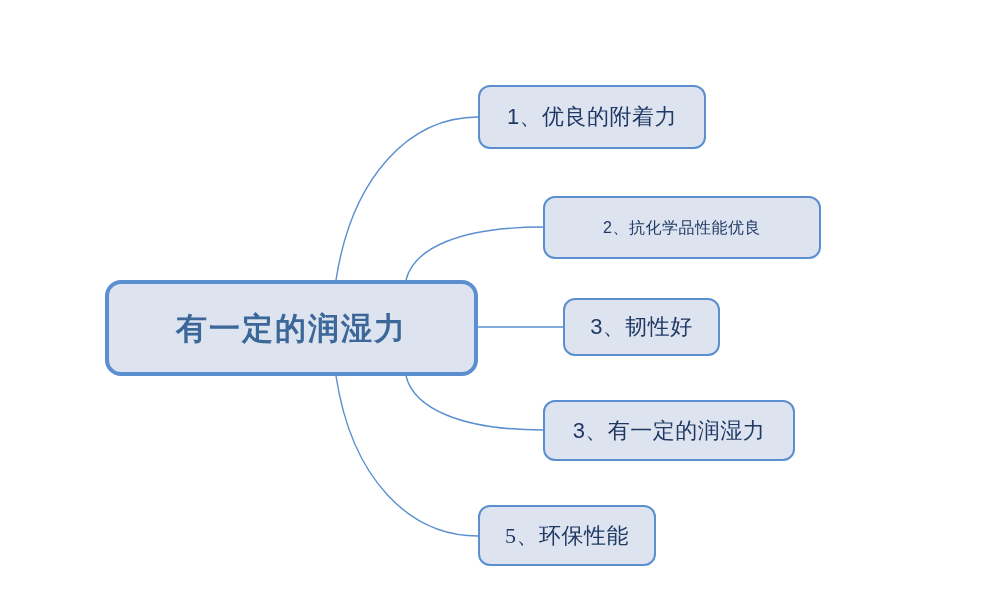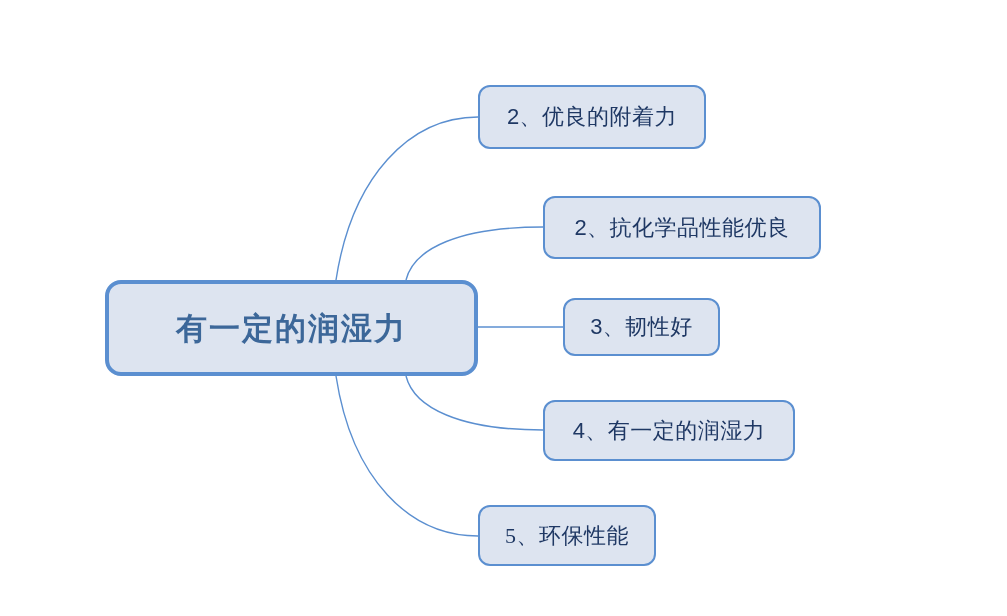--- a/index.html
+++ b/index.html
@@ -69,32 +69,32 @@
     <path d="M 478 327 L 563 327" fill="none" stroke="#5b8fd0" stroke-width="1.4"></path>
     <path d="M 406 376 C 414 408 460 430 543 430" fill="none" stroke="#5b8fd0" stroke-width="1.4"></path>
     <path d="M 336 376 C 352 480 410 536 478 536" fill="none" stroke="#5b8fd0" stroke-width="1.4"></path>
   </svg>
 
   <div class="node node-central" style="left:105px; top:280px; width:373px; height:96px; font-size:31px;">
     <span class="node-label">有一定的润湿力</span>
   </div>
 
   <div class="node node-branch" style="left:478px; top:85px; width:228px; height:64px; font-size:22px;">
-    <span class="node-label">2、优良的附着力</span>
+    <span class="node-label">1、优良的附着力</span>
   </div>
 
-  <div class="node node-branch" style="left:543px; top:196px; width:278px; height:63px; font-size:22px;">
+  <div class="node node-branch" style="left:543px; top:196px; width:278px; height:63px; font-size:16px;">
     <span class="node-label">2、抗化学品性能优良</span>
   </div>
 
   <div class="node node-branch" style="left:563px; top:298px; width:157px; height:58px; font-size:22px;">
     <span class="node-label">3、韧性好</span>
   </div>
 
   <div class="node node-branch" style="left:543px; top:400px; width:252px; height:61px; font-size:22px;">
-    <span class="node-label">4、有一定的润湿力</span>
+    <span class="node-label">3、有一定的润湿力</span>
   </div>
 
   <div class="node node-branch" style="left:478px; top:505px; width:178px; height:61px; font-size:22px;font-family:Liberation Serif, serif;">
     <span class="node-label">5、环保性能</span>
   </div>
 
 </div>
 
 </body></html>

